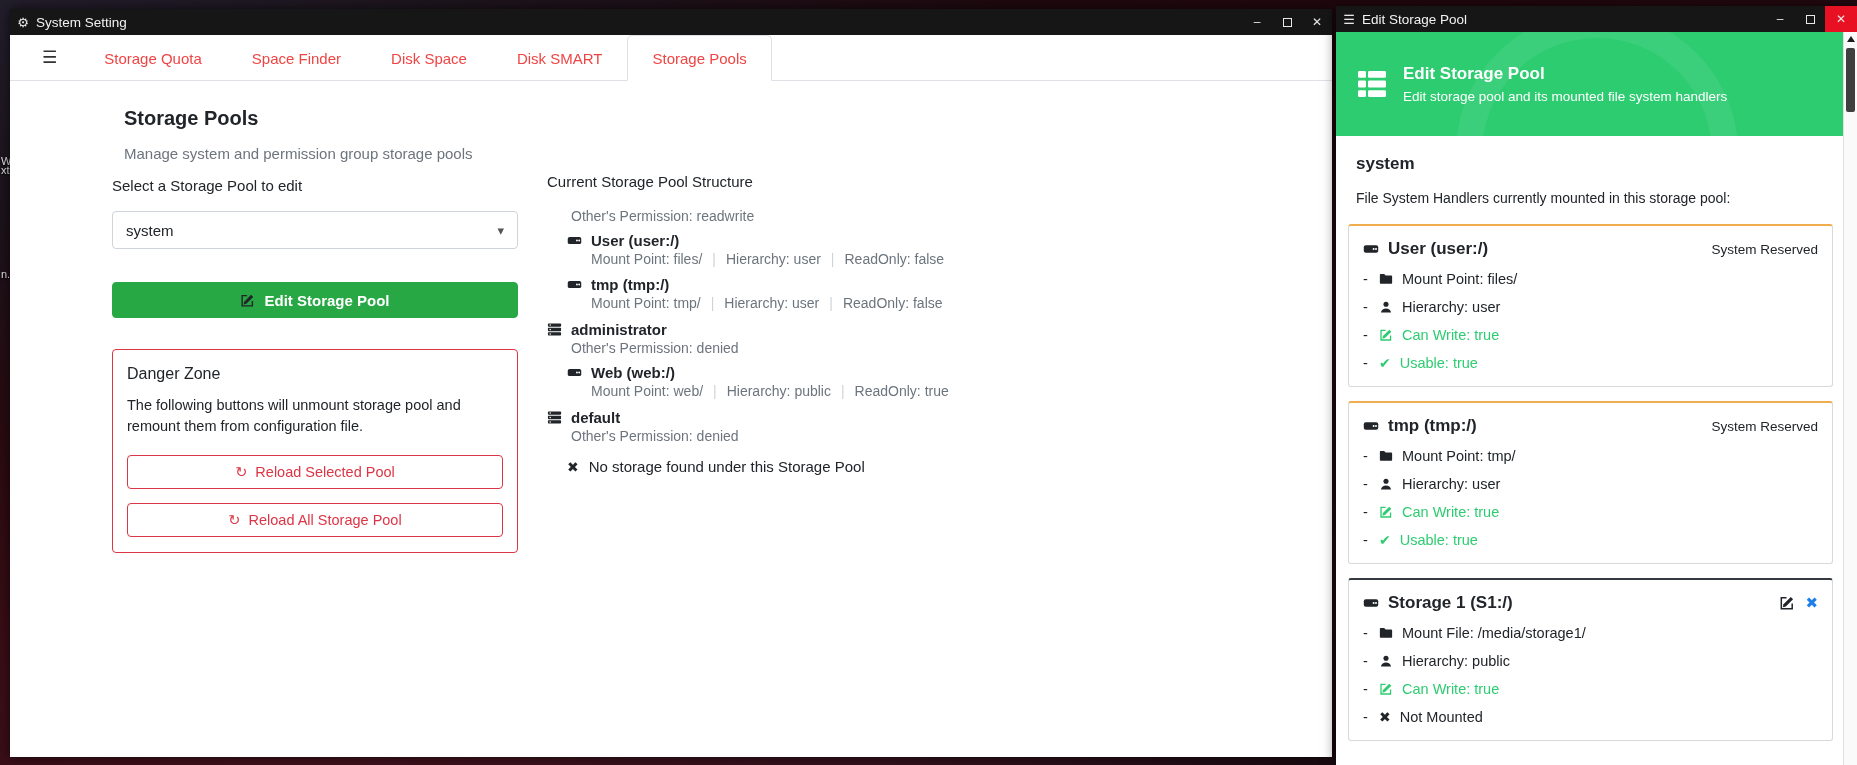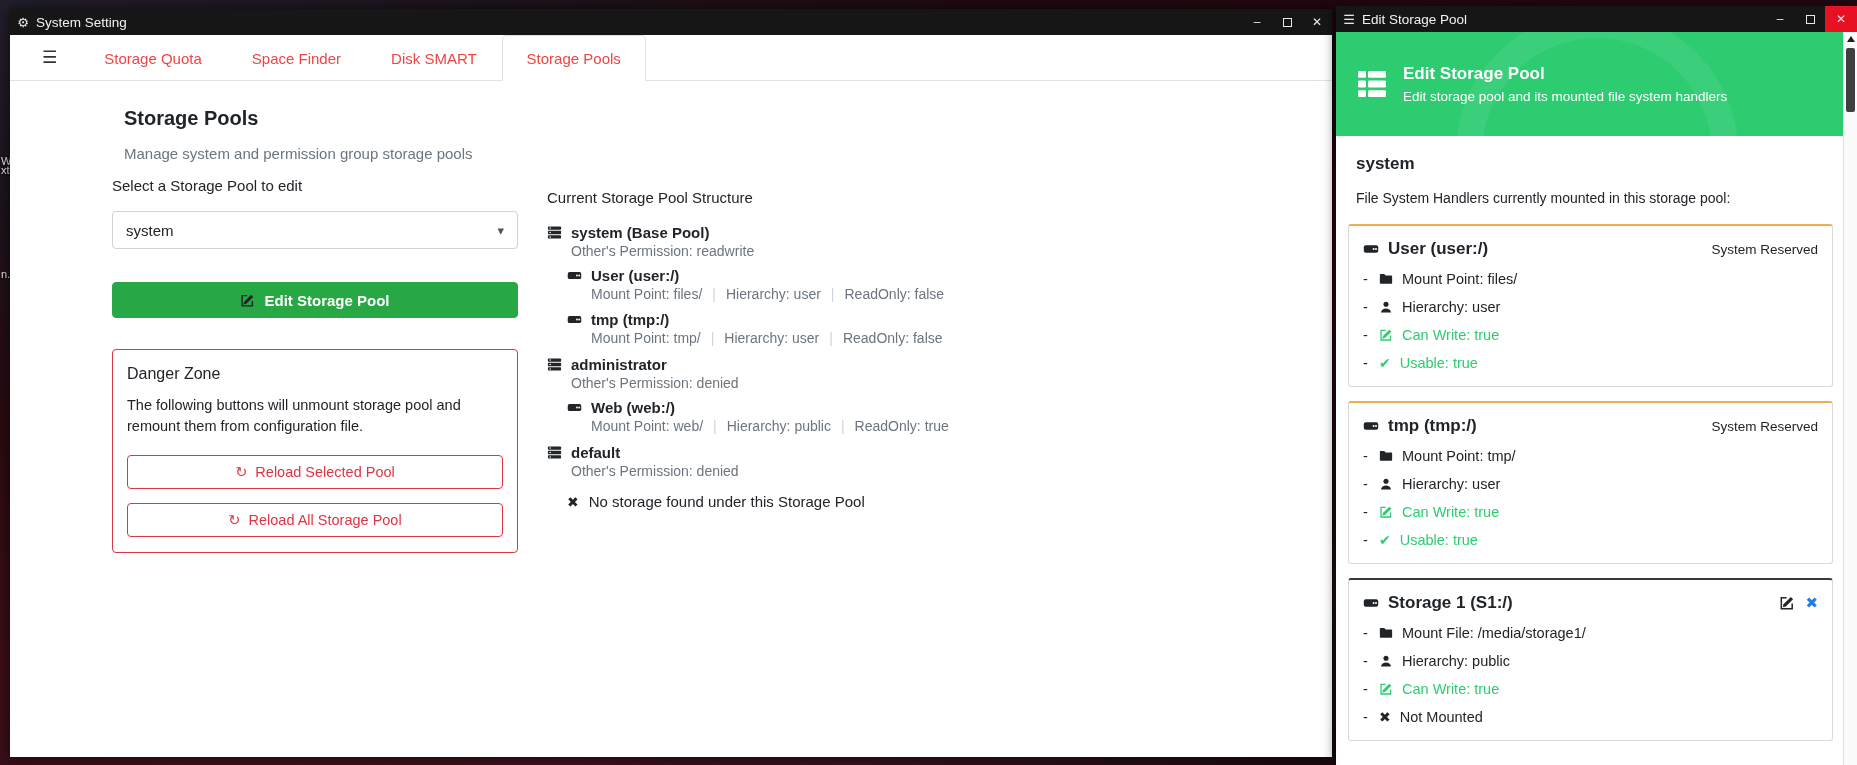--- a/index.html
+++ b/index.html
@@ -41,21 +41,21 @@
   .col-label { font-size: 15px; margin-bottom: 17px; }
   .select { height: 38px; border: 1px solid #ced4da; border-radius: 4px; background: #fff; display: flex; align-items: center; justify-content: space-between; padding: 0 13px; font-size: 15px; }
   .select .caret { color: #555; font-size: 13px; }
   .btn-green { margin-top: 33px; height: 36px; width: 100%; background: #28a745; border: 1px solid #28a745; border-radius: 4px; color: #fff; font-size: 15px; font-weight: bold; display: flex; align-items: center; justify-content: center; gap: 9px; }
   .danger-card { margin-top: 31px; border: 1px solid #dc3545; border-radius: 4px; padding: 15px 14px; background: #fff; }
   .danger-title { font-size: 16px; margin-bottom: 12px; }
   .danger-text { font-size: 14.5px; line-height: 1.45; margin-bottom: 18px; }
   .btn-outline-red { height: 34px; width: 100%; background: #fff; border: 1px solid #dc3545; border-radius: 4px; color: #dc3545; font-size: 14.5px; display: flex; align-items: center; justify-content: center; gap: 8px; }
   .btn-outline-red + .btn-outline-red { margin-top: 14px; }
 
-  .right-col { position: absolute; left: 537px; top: 108px; width: 600px; }
+  .right-col { position: absolute; left: 537px; top: 92px; width: 600px; }
   .tree { margin-top: 18px; }
   .pool { margin-bottom: 10px; }
   .row-head { display: flex; align-items: center; gap: 9px; }
   .row-head .name { font-size: 15px; font-weight: bold; }
   .pool-perm { margin-left: 24px; color: #6c757d; font-size: 14px; margin-top: 2px; margin-bottom: 8px; }
   .storage { margin-left: 20px; margin-bottom: 9px; }
   .storage-detail { margin-left: 24px; color: #6c757d; font-size: 14px; margin-top: 2px; display: flex; align-items: center; gap: 10px; }
   .sep::before { content: "|"; color: #cfd4d9; }
   .empty-row { display: flex; align-items: center; gap: 10px; margin-left: 20px; margin-top: 14px; font-size: 15px; }
   .icon { display: inline-flex; color: #212529; }
@@ -110,20 +110,21 @@
       <div class="tb-btn">✕</div>
     </div>
   </div>
 
   <div class="tabbar">
     <div class="menu-btn">
         <span>☰</span>
       </div>
     <div class="tab">Storage Quota</div>
     <div class="tab">Space Finder</div>
+    <div class="tab">Disk Space</div>
     <div class="tab">Disk SMART</div>
     <div class="tab active">Storage Pools</div>
   </div>
 
   <div class="mw-content">
     <div class="page-head">
       <div class="page-title">Storage Pools</div>
       <div class="page-sub">Manage system and permission group storage pools</div>
     </div>
 
@@ -155,33 +156,20 @@
           <span>Reload All Storage Pool</span>
         </button>
       </div>
     </div>
 
     <div class="right-col">
       <div class="col-label">Current Storage Pool Structure</div>
       <div class="tree">
 
         <div class="pool">
-          <div class="row-head">
-            <span class="icon">
-                <svg viewBox="0 0 16 16" width="15" height="15" fill="currentColor">
-                  <rect x="1" y="1.5" width="14" height="3.6" rx="0.8"></rect>
-                  <rect x="1" y="6.2" width="14" height="3.6" rx="0.8"></rect>
-                  <rect x="1" y="10.9" width="14" height="3.6" rx="0.8"></rect>
-                  <circle cx="3.4" cy="3.3" r="0.8" fill="#fff"></circle>
-                  <circle cx="3.4" cy="8" r="0.8" fill="#fff"></circle>
-                  <circle cx="3.4" cy="12.7" r="0.8" fill="#fff"></circle>
-                </svg>
-              </span>
-            <span class="name">system (Base Pool)</span>
-          </div>
           <div class="pool-perm">Other's Permission: readwrite</div>
 
           <div class="storage">
             <div class="row-head">
               <span class="icon">
                   <svg viewBox="0 0 16 16" width="15" height="15" fill="currentColor">
                     <rect x="0.8" y="4.2" width="14.4" height="7.6" rx="2"></rect>
                     <circle cx="10.6" cy="8" r="1" fill="#fff"></circle>
                     <circle cx="13" cy="8" r="1" fill="#fff"></circle>
                   </svg>

